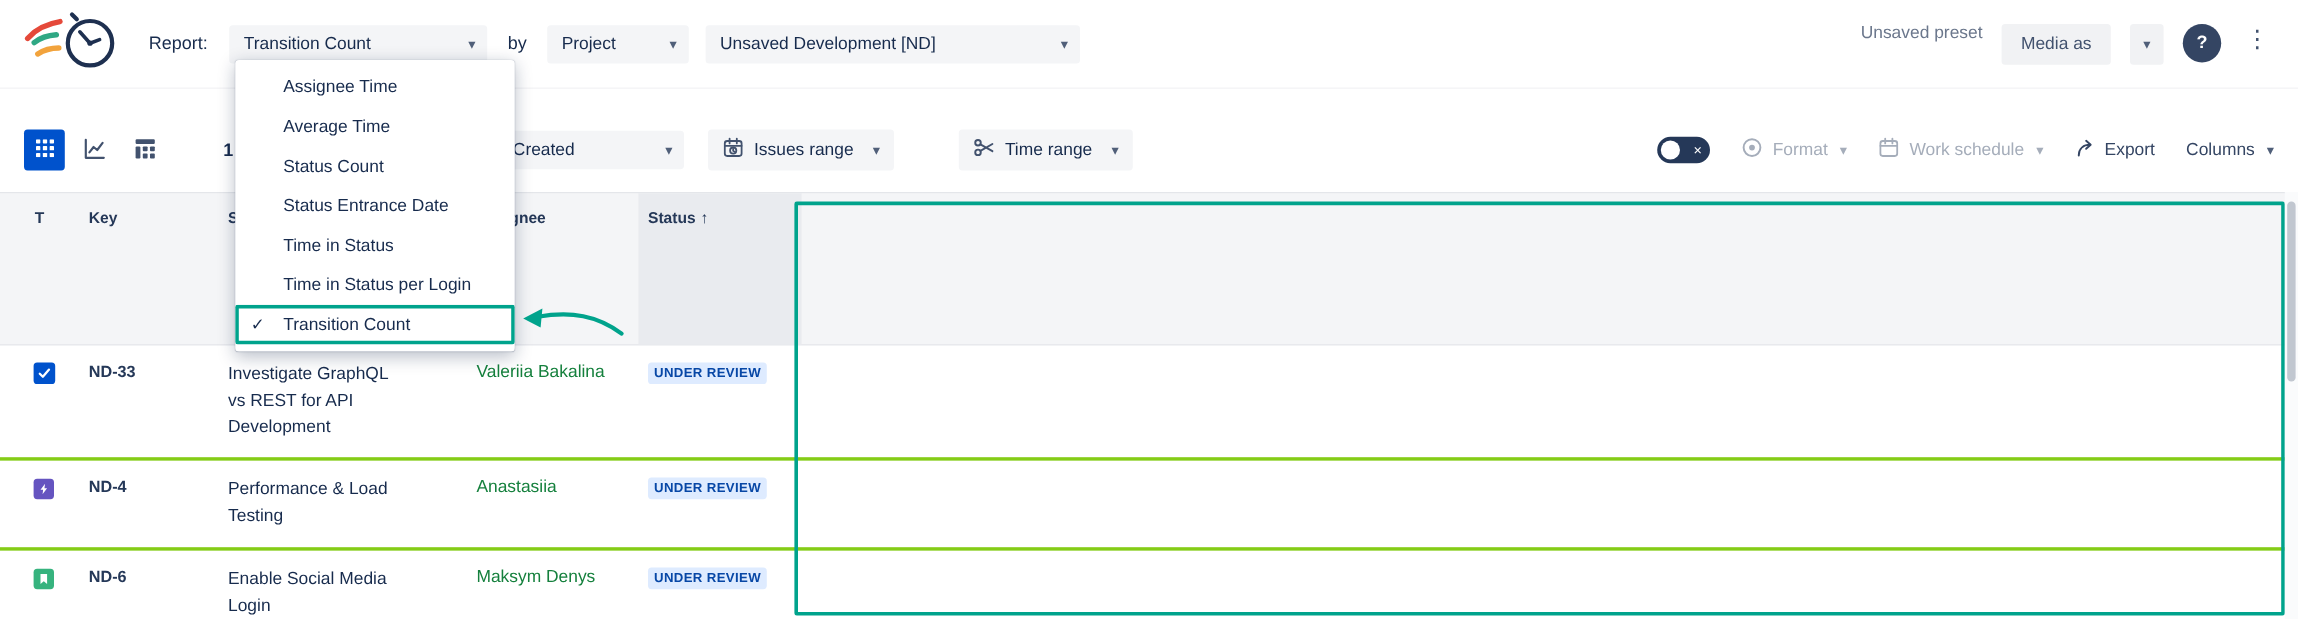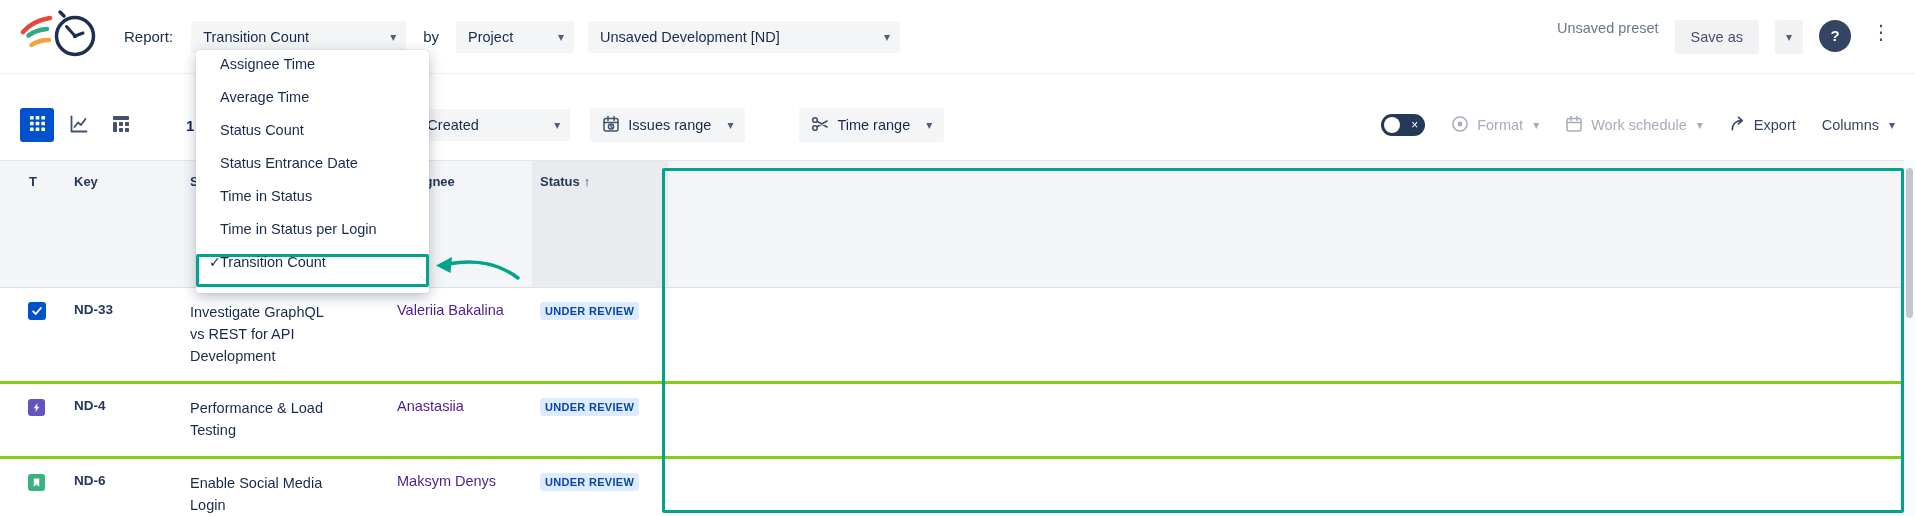--- a/index.html
+++ b/index.html
@@ -52,36 +52,36 @@
   .th-key{padding-left:12px}
   .th-assignee{padding-left:2px}
   .th-status{background:#E9EBEF;padding-left:8px}
   .sort-arrow{font-weight:400;margin-left:4px}
   .t-col{padding-left:8px;padding-right:14px}
   .row{border-bottom:3px solid #84cc16;background:#fff}
   .row .cell{padding-top:14px;padding-bottom:14px;font-size:14.5px}
   .cell.lead{padding-left:4px}
   .cell.key{padding-left:12px;font-weight:700;font-size:13.5px;color:#253858}
   .cell.summary{padding-right:55px;line-height:1.5;color:#172B4D}
-  .cell.assignee{padding-left:2px;color:#4c1d95;cursor:pointer}
+  .cell.assignee{padding-left:2px;color:#15803d;cursor:pointer}
   .cell.status-c{padding-left:8px}
   .badge{display:inline-block;background:#DEEBFF;color:#0747A6;font-size:11px;font-weight:700;padding:3px 5px;border-radius:3px;letter-spacing:.3px;white-space:nowrap}
   .cell.val{padding-left:30px;font-size:14px;color:#172B4D}
 
   .cb{display:none;width:18px;height:18px;background:#0052CC;border-radius:3px;align-items:center;justify-content:center;cursor:pointer}
   .ticon{display:none;width:17px;height:17px;border-radius:3px;align-items:center;justify-content:center;margin-top:1px}
   .ticon.bolt-i{background:#6554C0}
   .ticon.bm-i{background:#36B37E}
   .row.lead-checkbox .cb{display:inline-flex}
   .row.lead-bolt .bolt-i{display:inline-flex}
   .row.lead-bookmark .bm-i{display:inline-flex}
 
   
   .menu{position:absolute;left:196px;top:50px;width:233px;background:#fff;border-radius:3px;box-shadow:0 4px 14px rgba(9,30,66,.28),0 0 1px rgba(9,30,66,.31);padding:6px 0;z-index:40}
-  .menu-item{position:relative;height:33px;display:flex;align-items:flex-start;padding-left:24px;font-size:14.5px;color:#172B4D;cursor:pointer;white-space:nowrap}
+  .menu-item{position:relative;height:33px;display:flex;align-items:center;padding-left:40px;font-size:14.5px;color:#172B4D;cursor:pointer;white-space:nowrap}
   .menu-item .check{position:absolute;left:13px;visibility:hidden;font-size:14px;color:#172B4D}
   .menu-item.checked .check{visibility:visible}
   .menu-item.checked{box-shadow:inset 0 0 0 3px #00A38C;border-radius:2px}
 
   
   .arrow-annot{position:absolute;left:430px;top:250px;z-index:41;pointer-events:none}
   .col-annot{position:absolute;left:662px;top:168px;width:1242px;height:345px;border:3px solid #00A38C;border-radius:2px;z-index:30;pointer-events:none}
 
   
   .vscroll{position:absolute;right:0;top:160px;bottom:0;width:11px;background:#FAFBFC;z-index:35;cursor:pointer}
@@ -122,21 +122,21 @@
       <span class="chev">▾</span>
     </button>
 
     <button class="select project-select">
       <span>Unsaved Development [ND]</span>
       <span class="chev">▾</span>
     </button>
 
     <div class="topbar-right">
       <span class="muted">Unsaved preset</span>
-      <button class="pill">Save as</button>
+      <button class="pill">Media as</button>
       <button class="pill icon-only">
         <span class="chev" style="margin:0">▾</span>
       </button>
       <button class="help-btn">
         <span>?</span>
       </button>
       <button class="dots-btn">
         <span>⋮</span>
       </button>
     </div>

